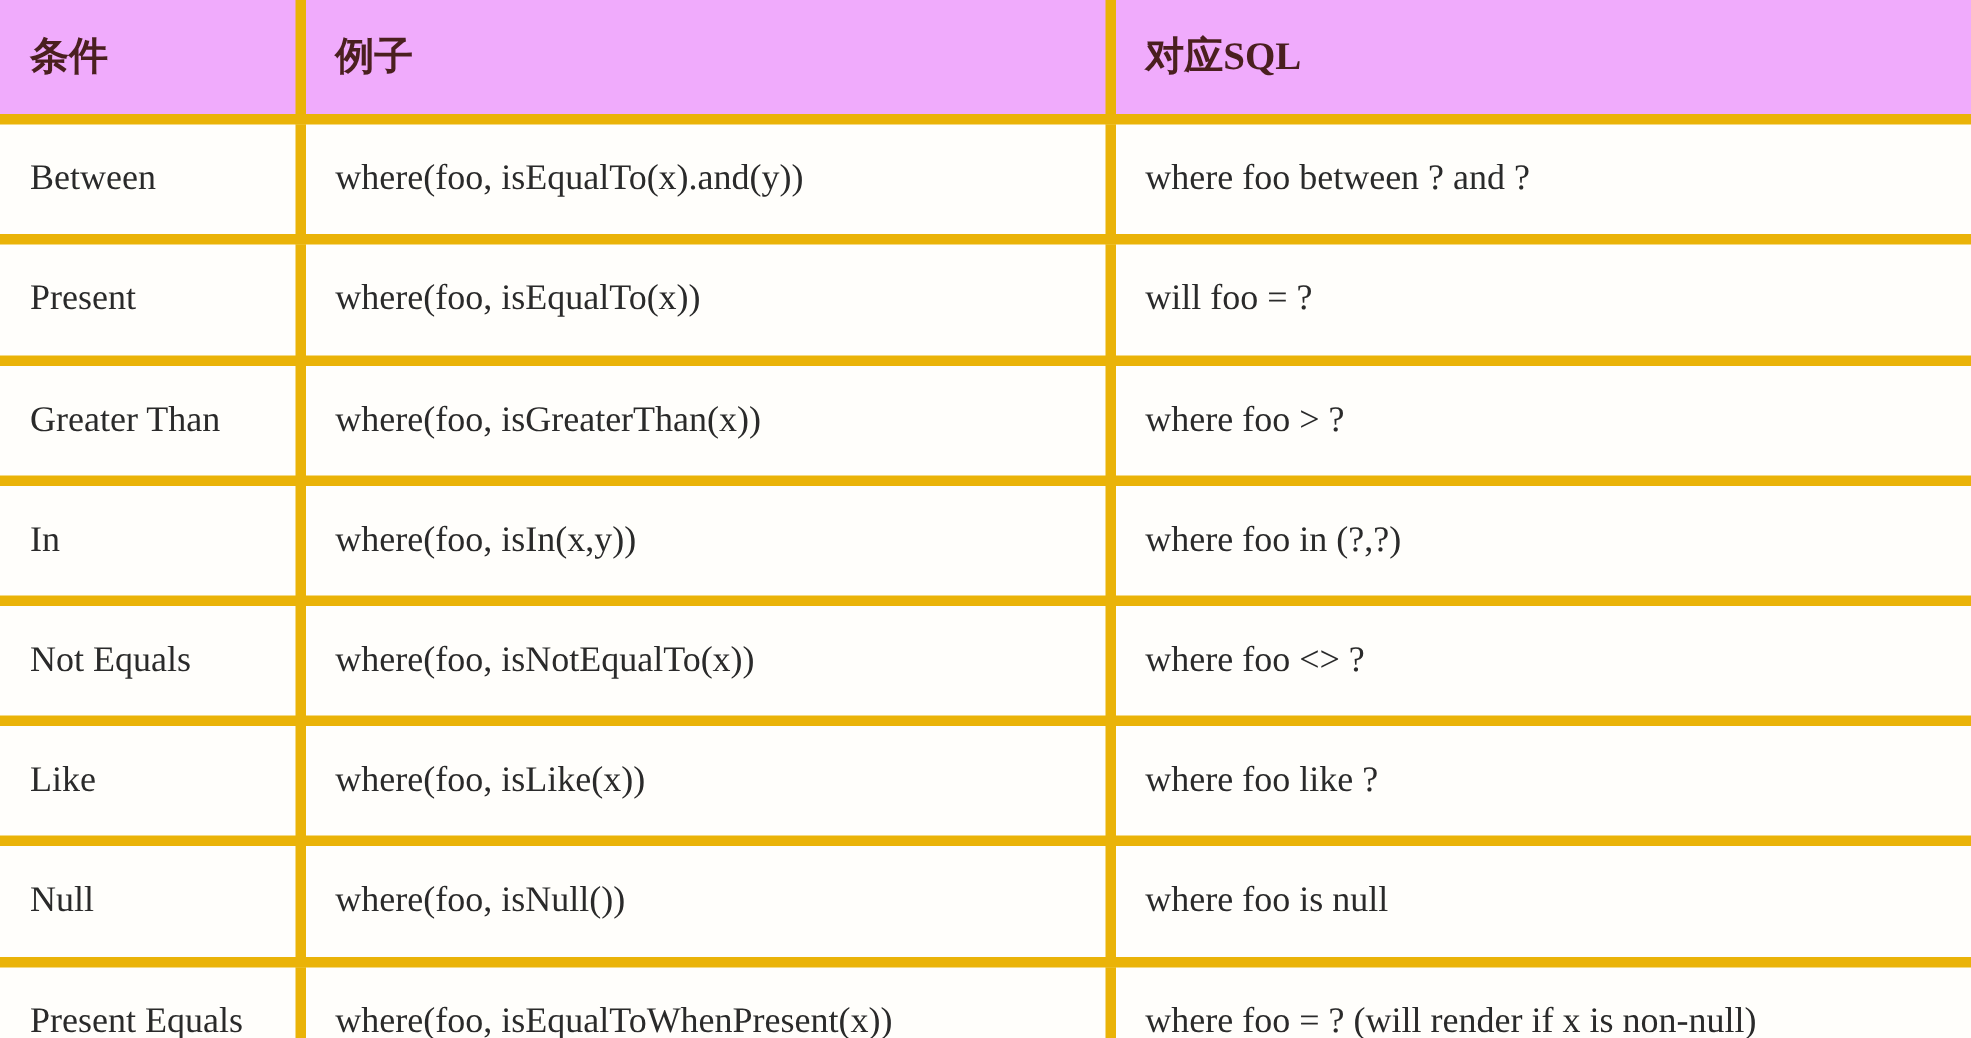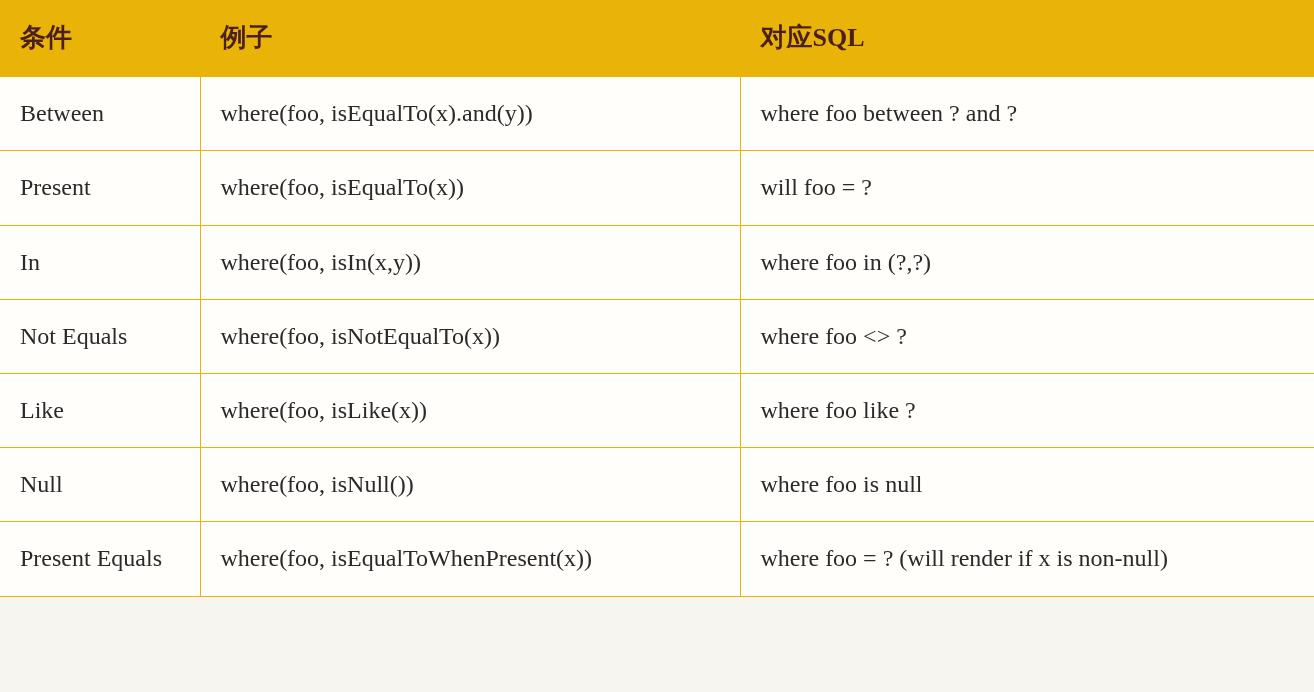--- a/index.html
+++ b/index.html
@@ -18,26 +18,26 @@
     width: 100%;
     table-layout: fixed;
   }
   col.c1 { width: 200px; }
   col.c2 { width: 540px; }
   col.c3 { width: 574px; }
   th, td {
     text-align: left;
     vertical-align: middle;
     padding: 18px 20px;
-    border: 1px solid #eab308;
+    border: 7px solid #eab308;
     word-break: break-all;
     line-height: 1.55;
   }
   th {
-    background: #eab308;
+    background: #f0abfc;
     font-weight: 700;
     color: #4a1f1f;
     font-size: 26px;
   }
   tbody tr {
     background: #fffefb;
   }
   
   table tr > *:first-child { border-left: none; }
   table tr > *:last-child  { border-right: none; }
@@ -64,20 +64,25 @@
       <td>Between</td>
       <td>where(foo, isEqualTo(x).and(y))</td>
       <td>where foo between ? and ?</td>
     </tr>
     <tr>
       <td>Present</td>
       <td>where(foo, isEqualTo(x))</td>
       <td>will foo = ?</td>
     </tr>
     <tr>
+      <td>Greater Than</td>
+      <td>where(foo, isGreaterThan(x))</td>
+      <td>where foo &gt; ?</td>
+    </tr>
+    <tr>
       <td>In</td>
       <td>where(foo, isIn(x,y))</td>
       <td>where foo in (?,?)</td>
     </tr>
     <tr>
       <td>Not Equals</td>
       <td>where(foo, isNotEqualTo(x))</td>
       <td>where foo &lt;&gt; ?</td>
     </tr>
     <tr>

